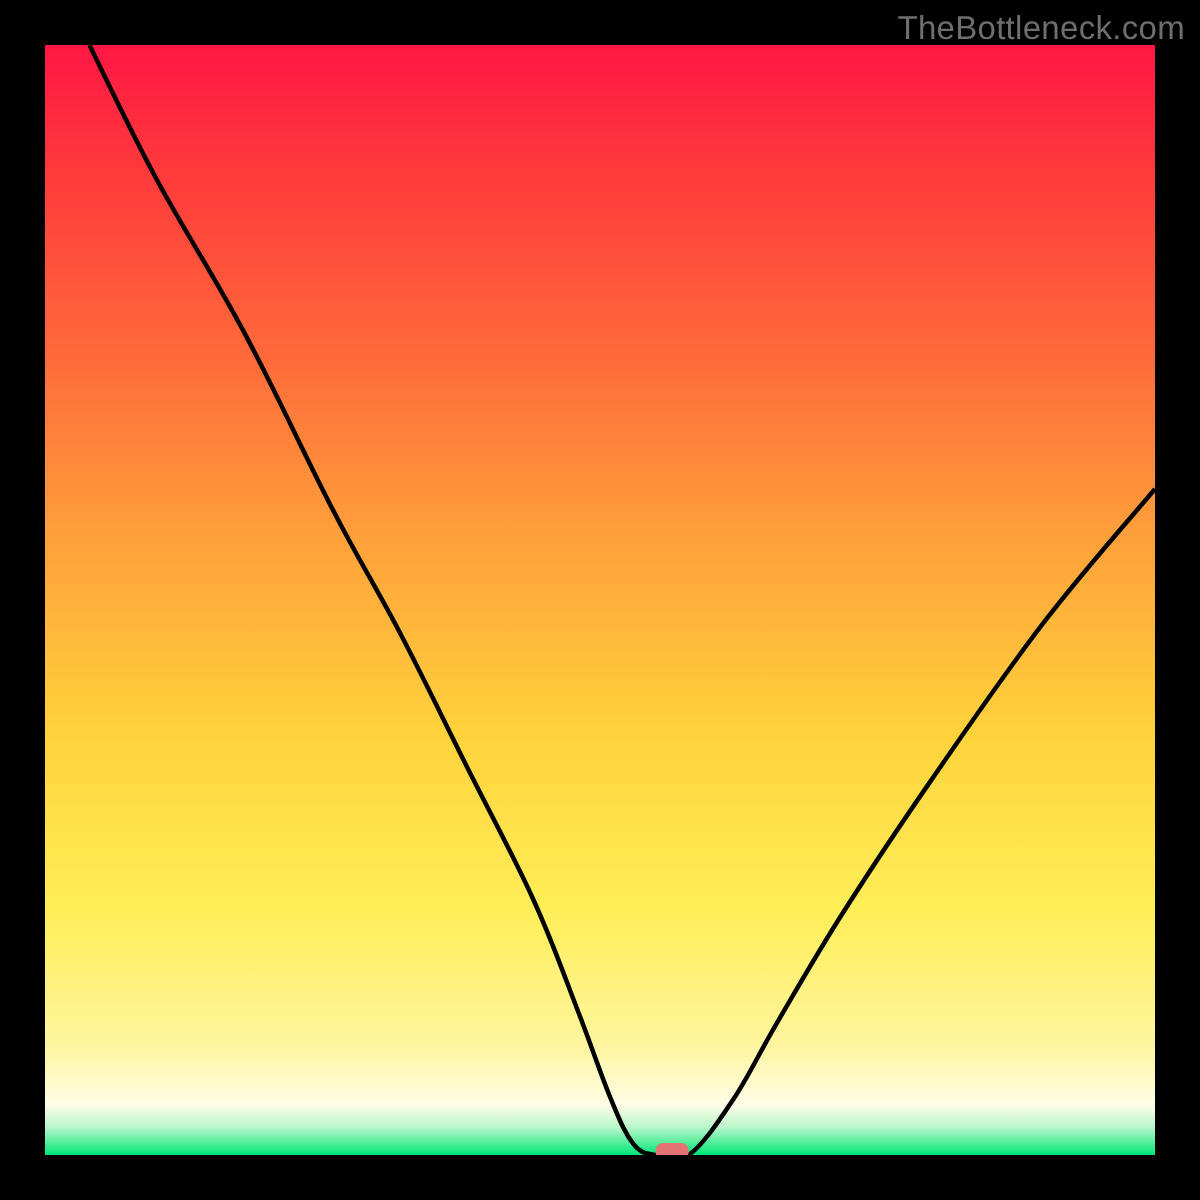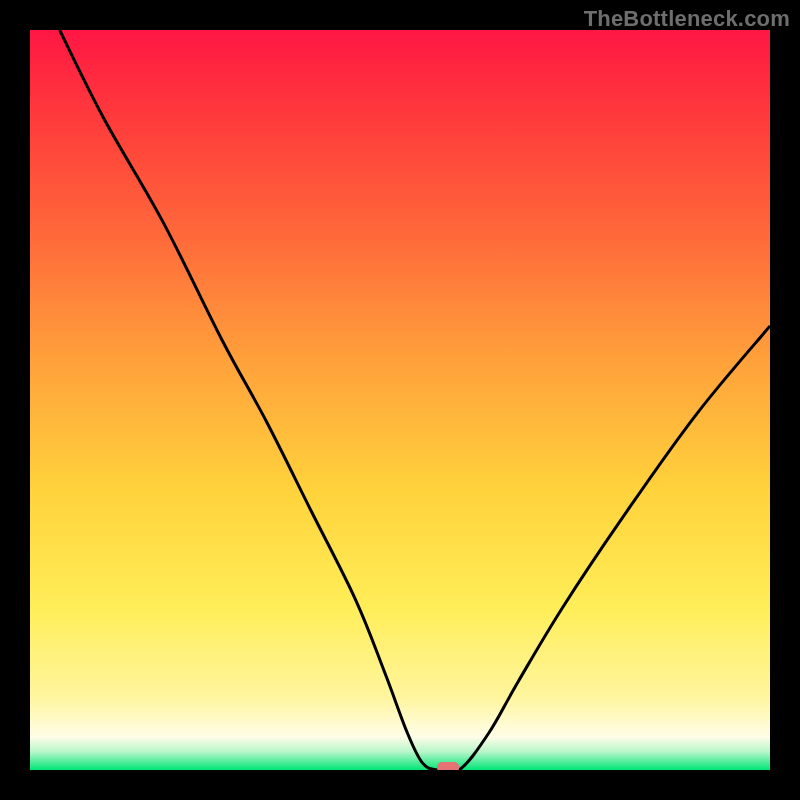--- a/index.html
+++ b/index.html
@@ -24,21 +24,21 @@
     width: 740px;
     height: 740px;
     overflow: hidden;
   }
   .watermark {
     position: absolute;
     top: 6px;
     right: 10px;
     color: #6e6e6e;
     font-size: 22px;
-    font-weight: 700;
+    font-weight: 400;
     letter-spacing: 0.2px;
     user-select: none;
   }
   svg { display: block; }
 </style>
 </head>
 <body>
 
 <div class="frame">
 

